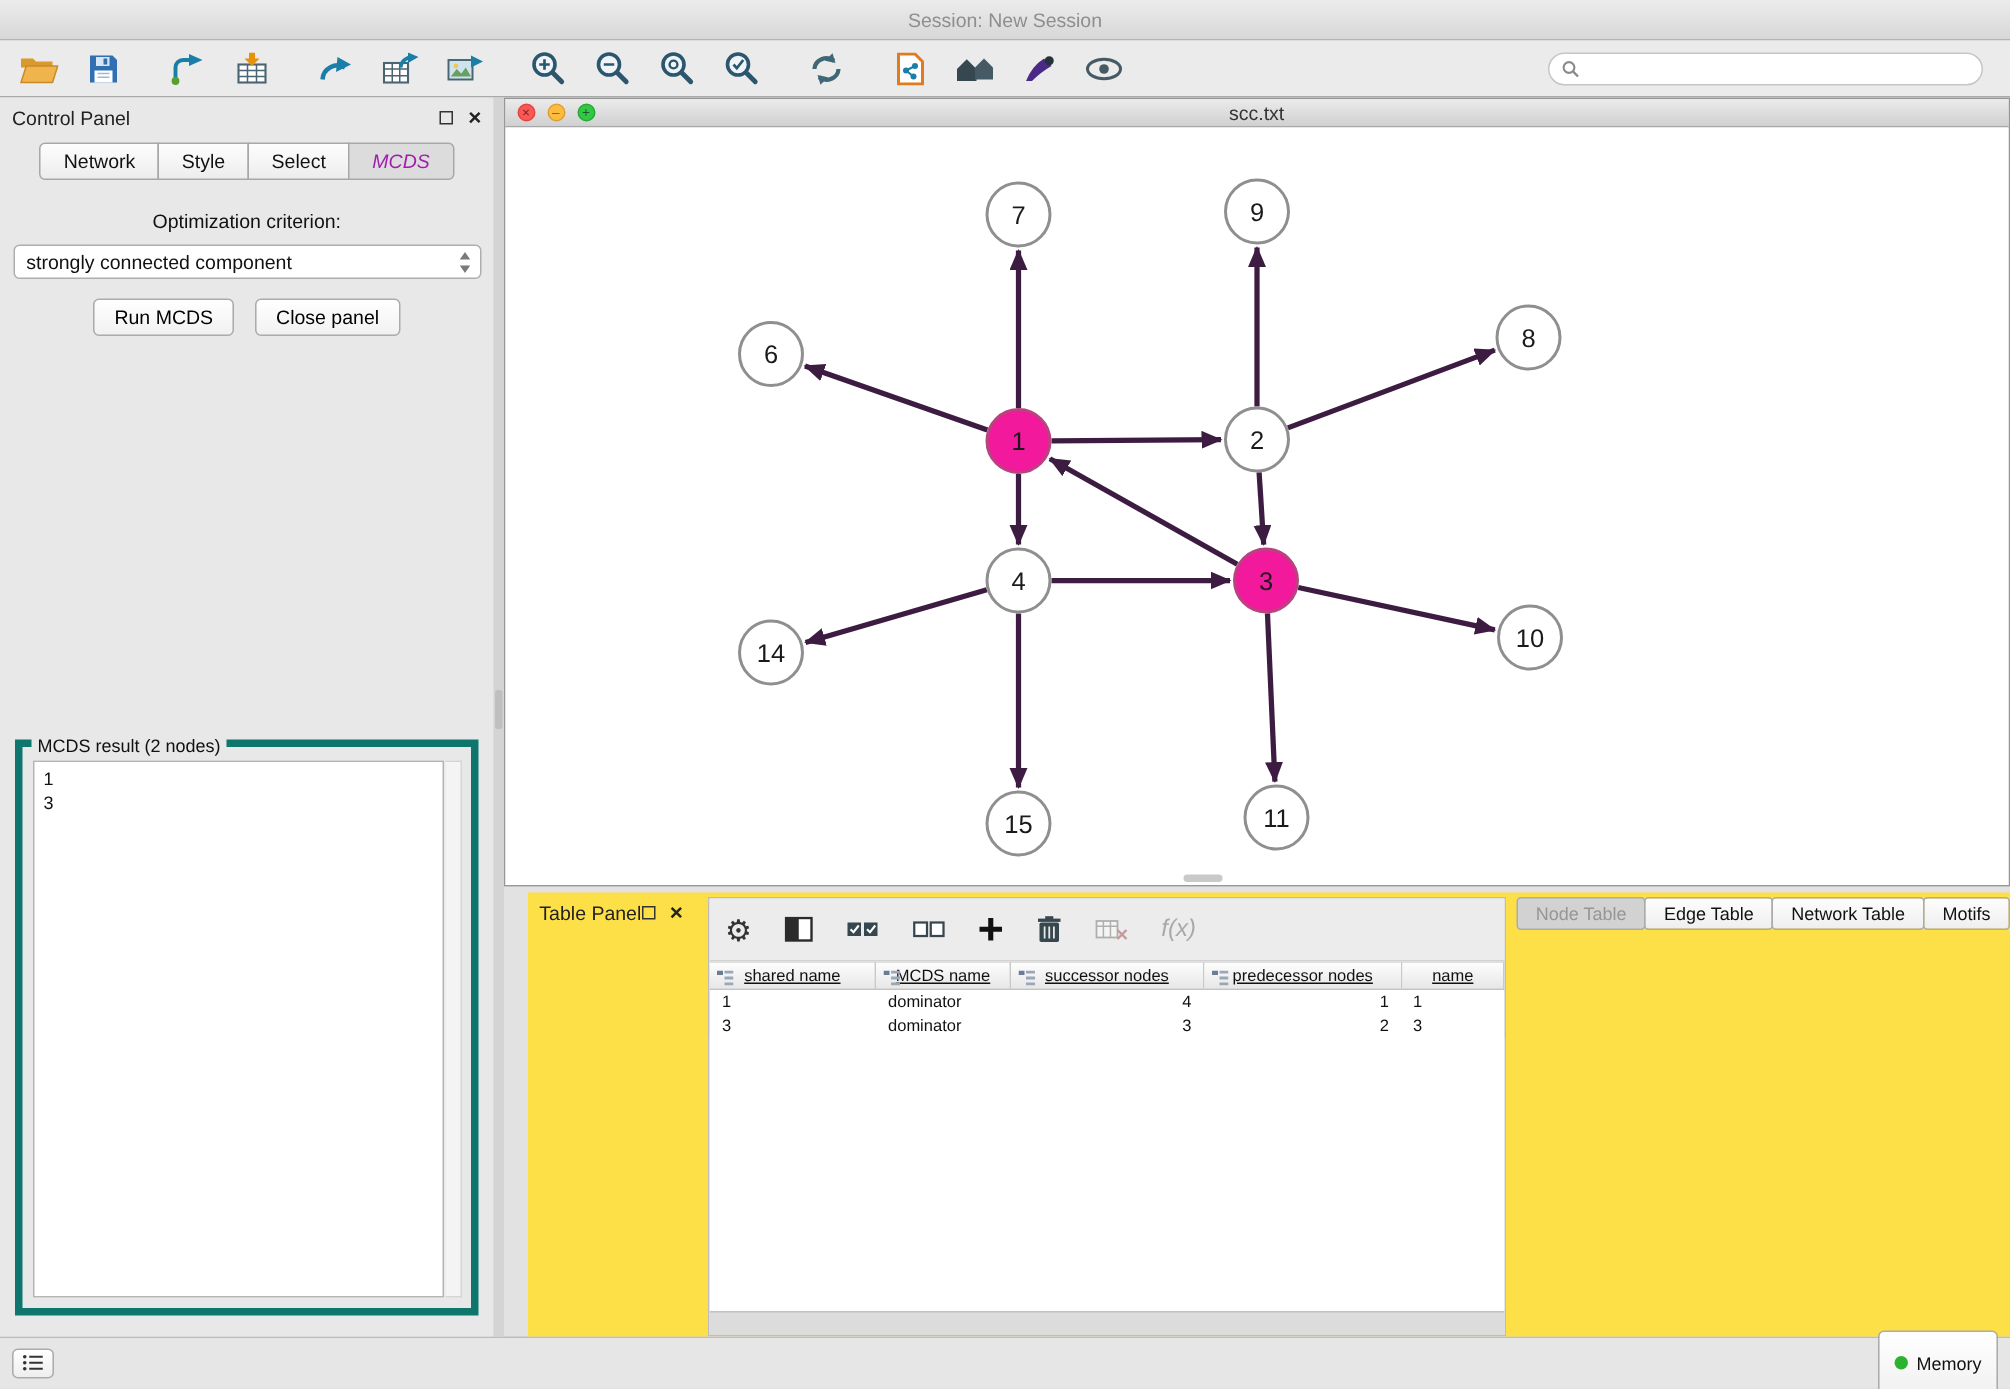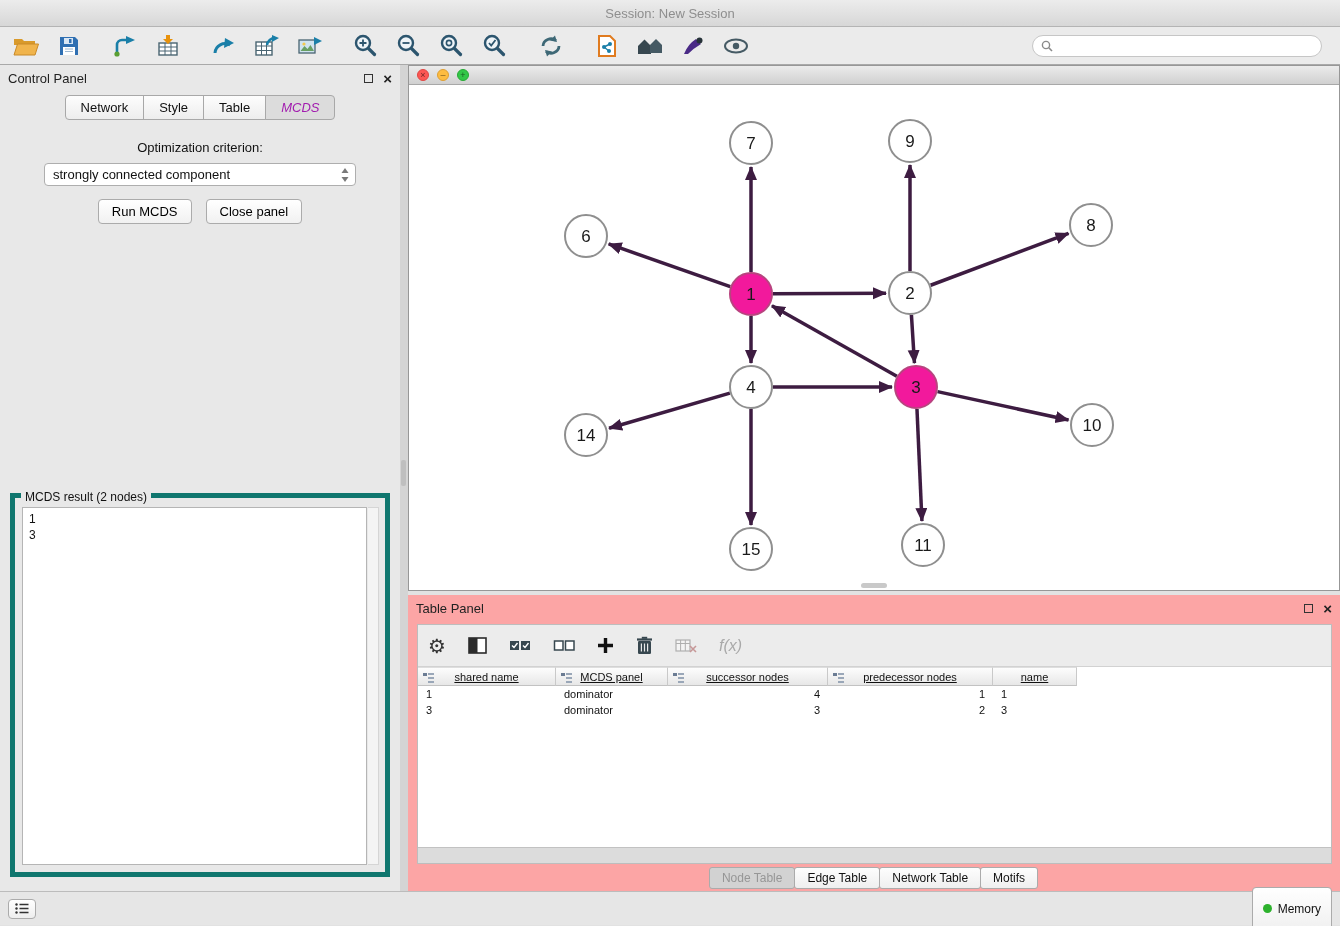--- a/index.html
+++ b/index.html
@@ -61,21 +61,21 @@
   .light { width:12px; height:12px; border-radius:50%; display:flex; align-items:center; justify-content:center;
     font-size:9px; line-height:1; color:rgba(0,0,0,0.55); }
   .light.red { background:#fc5753; border:1px solid #df4744; }
   .light.yellow { background:#fdbc40; border:1px solid #de9f34; }
   .light.green { background:#33c748; border:1px solid #27aa35; }
   .netwin-title .wt { position:absolute; left:0; right:0; text-align:center; font-size:13px; color:#333; pointer-events:none; }
   .canvas { flex:1; background:#fff; position:relative; }
   .hscroll-hint { position:absolute; bottom:2px; left:452px; width:26px; height:5px; background:#c9c9c9; border-radius:3px; }
 
   
-  .tpanel { flex:1; background:#fca5a5; margin-top:4px; display:flex; flex-direction:column; }
+  .tpanel { flex:1; background:#fde047; margin-top:4px; display:flex; flex-direction:row;margin-left:16px; }
   .table-box { margin:3px 8px 0 9px; border:1px solid #bdbdbd; background:#fff; flex:1; display:flex; flex-direction:column; overflow:hidden; }
   .tb-toolbar { height:42px; background:#ececec; border-bottom:1px solid #d2d2d2; display:flex; align-items:center; padding:0 10px; gap:22px; }
   .ticon { display:flex; align-items:center; justify-content:center; }
   .gear { font-size:20px; color:#333; font-family:"DejaVu Sans",sans-serif; }
   .fx { font-family:Liberation Sans, sans-serif; font-style:italic; font-size:16px; color:#a9a9a9; }
   .thead { display:flex;text-decoration:underline; }
   .th { height:19px; background:linear-gradient(#fdfdfd,#e7e7e7); border-right:1px solid #c9c9c9; border-bottom:1px solid #c2c2c2;
     border-top:1px solid #dedede; font-size:11px; display:flex; align-items:center; justify-content:center; position:relative; }
   .th .sort { position:absolute; left:5px; top:5px; }
   .trow { display:flex; height:16px; font-size:11px; align-items:center; }
@@ -245,21 +245,21 @@
   <div class="cpanel">
     <div class="panel-head">
       <span>Control Panel</span>
       <span class="spacer"></span>
       <span class="mini-square"></span>
       <span class="mini-x">×</span>
     </div>
     <div class="ctabs">
       <div class="ctab">Network</div>
       <div class="ctab">Style</div>
-      <div class="ctab">Table</div>
+      <div class="ctab">Select</div>
       <div class="ctab active">MCDS</div>
     </div>
 
     <div class="opt-label">Optimization criterion:</div>
 
     <div class="combo">
       <span class="cv">strongly connected component</span>
       <svg width="8" height="14" viewBox="0 0 8 14">
           <path d="M4 0 L7.5 5 H0.5z" fill="#7a7a7a"></path>
           <path d="M4 14 L0.5 9 H7.5z" fill="#7a7a7a"></path>
@@ -287,20 +287,21 @@
 
   <div class="rcol">
 
     <div class="netwin">
       <div class="netwin-title">
         <div class="lights">
           <div class="light red">×</div>
           <div class="light yellow">–</div>
           <div class="light green">+</div>
         </div>
+        <div class="wt">scc.txt</div>
       </div>
       <div class="canvas">
         <svg id="graph-svg" width="930" height="502" viewBox="0 0 930 502">
           <defs>
             <marker id="arrowhead" markerUnits="userSpaceOnUse" markerWidth="16" markerHeight="14" refX="13" refY="6" orient="auto">
               <path d="M0,0 L14,6 L0,12 Z" fill="#3d1c41"></path>
             </marker>
           </defs>
         <line x1="342" y1="187" x2="342" y2="82" stroke="#3d1c41" stroke-width="3.5" marker-end="url(#arrowhead)"></line>
             <line x1="321.2449403778676" y1="201.7042820722201" x2="199.64188322414446" y2="158.9589650121235" stroke="#3d1c41" stroke-width="3.5" marker-end="url(#arrowhead)"></line>
@@ -431,21 +432,21 @@
               </svg>
             <span>shared name</span>
           </div>
           <div class="th" style="width:112px">
             <svg class="sort" width="11" height="10" viewBox="0 0 11 10">
                 <rect x="0" y="0" width="4" height="3" fill="#6b7c93"></rect>
                 <rect x="5" y="0" width="6" height="2" fill="#9aa7b8"></rect>
                 <rect x="5" y="4" width="6" height="2" fill="#9aa7b8"></rect>
                 <rect x="5" y="8" width="6" height="2" fill="#9aa7b8"></rect>
               </svg>
-            <span>MCDS panel</span>
+            <span>MCDS name</span>
           </div>
           <div class="th" style="width:160px">
             <svg class="sort" width="11" height="10" viewBox="0 0 11 10">
                 <rect x="0" y="0" width="4" height="3" fill="#6b7c93"></rect>
                 <rect x="5" y="0" width="6" height="2" fill="#9aa7b8"></rect>
                 <rect x="5" y="4" width="6" height="2" fill="#9aa7b8"></rect>
                 <rect x="5" y="8" width="6" height="2" fill="#9aa7b8"></rect>
               </svg>
             <span>successor nodes</span>
           </div>

